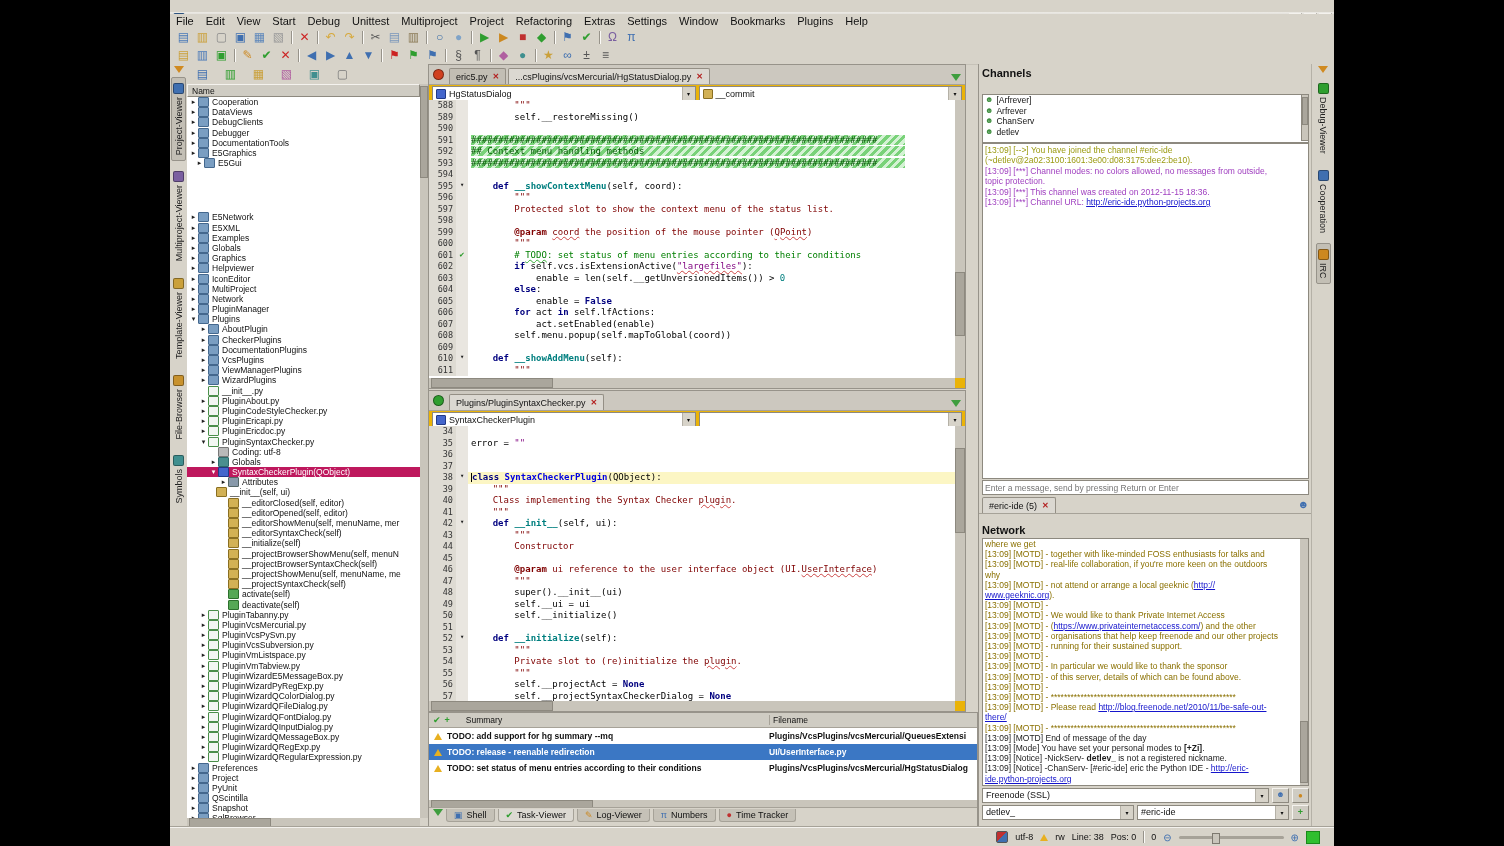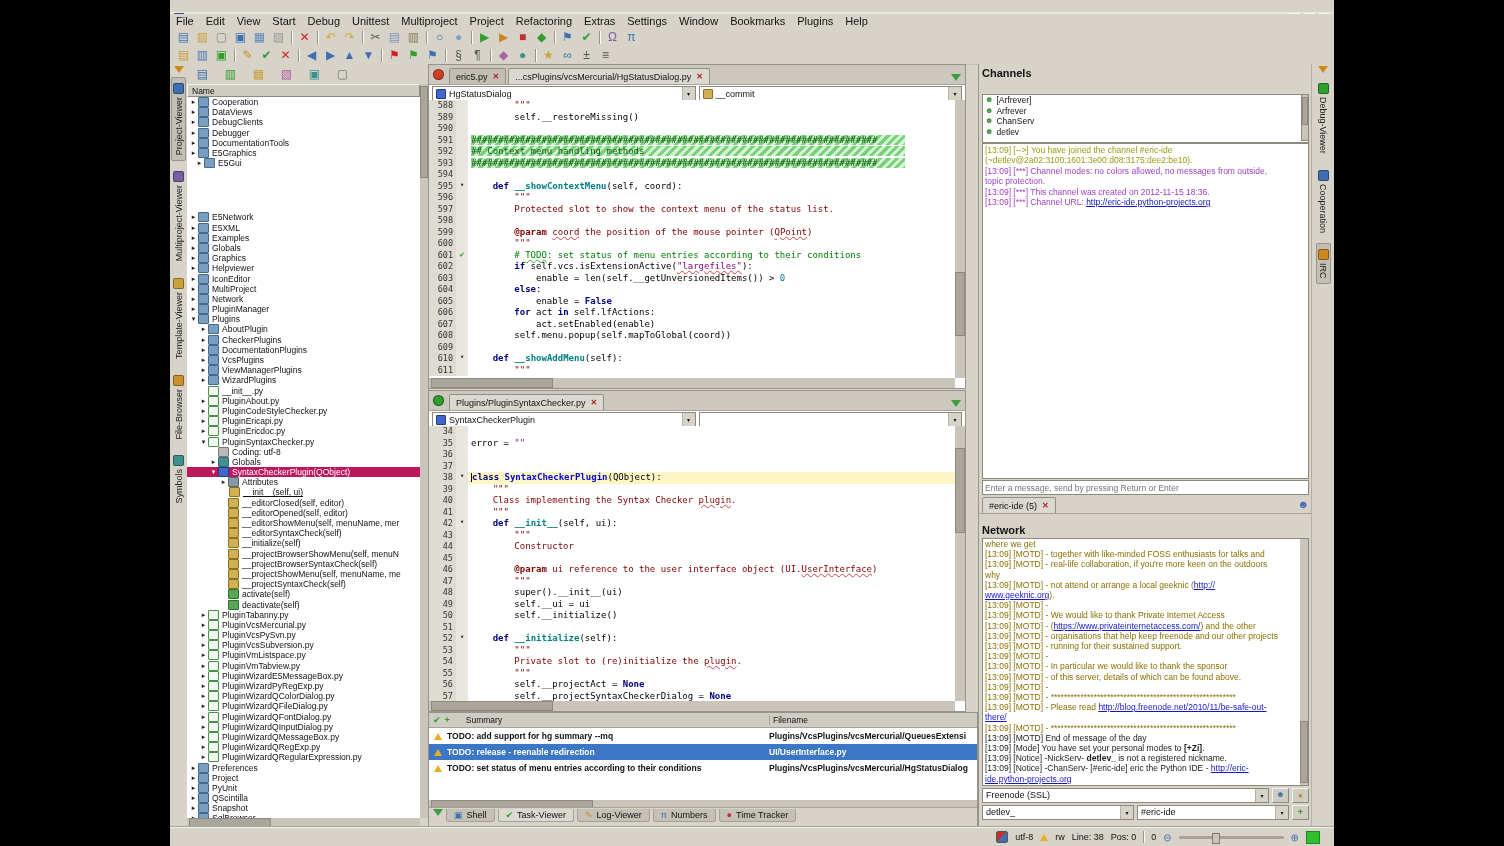--- a/index.html
+++ b/index.html
@@ -54,21 +54,21 @@
   .t-class{background:#4466cc;border-color:#223a88;}
   .t-attrs{background:#8899aa;border-color:#566;}
   .t-m{background:#d2b155;border-color:#8a6f22;}
   .t-mp{background:#56a856;border-color:#2d702d;}
   .tree-vsb{position:absolute;right:0;top:20px;bottom:9px;width:8px;background:#c9c5bb;}
   .tree-hsb{position:absolute;left:0;right:8px;bottom:0;height:9px;background:#c9c5bb;}
   .thumb{position:absolute;background:#aaa69c;border:1px solid #8d897f;}
 
   
   .center{position:absolute;left:258px;width:550px;top:0;bottom:0;}
-  .editor{position:absolute;left:0;right:12px;background:#ffffff;border:1px solid #97938a;box-sizing:border-box;}
+  .editor{position:absolute;left:0;right:12px;background:#eab308;border:1px solid #97938a;box-sizing:border-box;}
   #edTop{top:0;height:325px;} #edBot{top:326px;height:322px;}
   .etabbar{height:19px;display:flex;align-items:flex-end;gap:2px;padding:0 4px;background:#ccc8bf;border-bottom:1px solid #a6a298;}
   .status-dot{width:9px;height:9px;border-radius:50%;margin:0 3px 4px 0;border:1px solid rgba(0,0,0,.4);flex:none;}
   .etab{height:15px;display:flex;align-items:center;gap:5px;padding:0 6px;font-size:9px;background:#c2beb4;border:1px solid #948f85;border-bottom:none;border-radius:2px 2px 0 0;white-space:nowrap;}
   .etab.active{background:#dbd8d1;}
   .closex{color:#b32020;font-size:8px;font-weight:bold;}
   .etab-fill{margin-left:auto;display:flex;align-items:center;margin-bottom:3px;}
   .comborow{height:16px;display:flex;gap:3px;padding:1px 3px;box-sizing:border-box;}
   .combo{flex:1;height:13px;background:#fff;border:1px solid #8d897f;display:flex;align-items:center;font-size:9px;padding-left:3px;gap:3px;overflow:hidden;}
   .cicon{width:8px;height:8px;background:#4466cc;border:1px solid #223a88;border-radius:1px;flex:none;}
@@ -544,21 +544,21 @@
             <div class="tree-row sel" style="padding-left: 22px;">
               <span class="arrow">▾</span>
               <span class="ticon t-class"></span>
               <span class="tlabel">SyntaxCheckerPlugin(QObject)</span>
             </div>
             <div class="tree-row" style="padding-left: 32px;">
               <span class="arrow">▸</span>
               <span class="ticon t-attrs"></span>
               <span class="tlabel">Attributes</span>
             </div>
-            <div class="tree-row" style="padding-left: 33px; text-decoration: underline;">
+            <div class="tree-row" style="padding-left: 20px;">
               <span class="arrow"></span>
               <span class="ticon t-m"></span>
               <span class="tlabel">__init__(self, ui)</span>
             </div>
             <div class="tree-row" style="padding-left: 32px;">
               <span class="arrow"></span>
               <span class="ticon t-m"></span>
               <span class="tlabel">__editorClosed(self, editor)</span>
             </div>
             <div class="tree-row" style="padding-left: 32px;">

